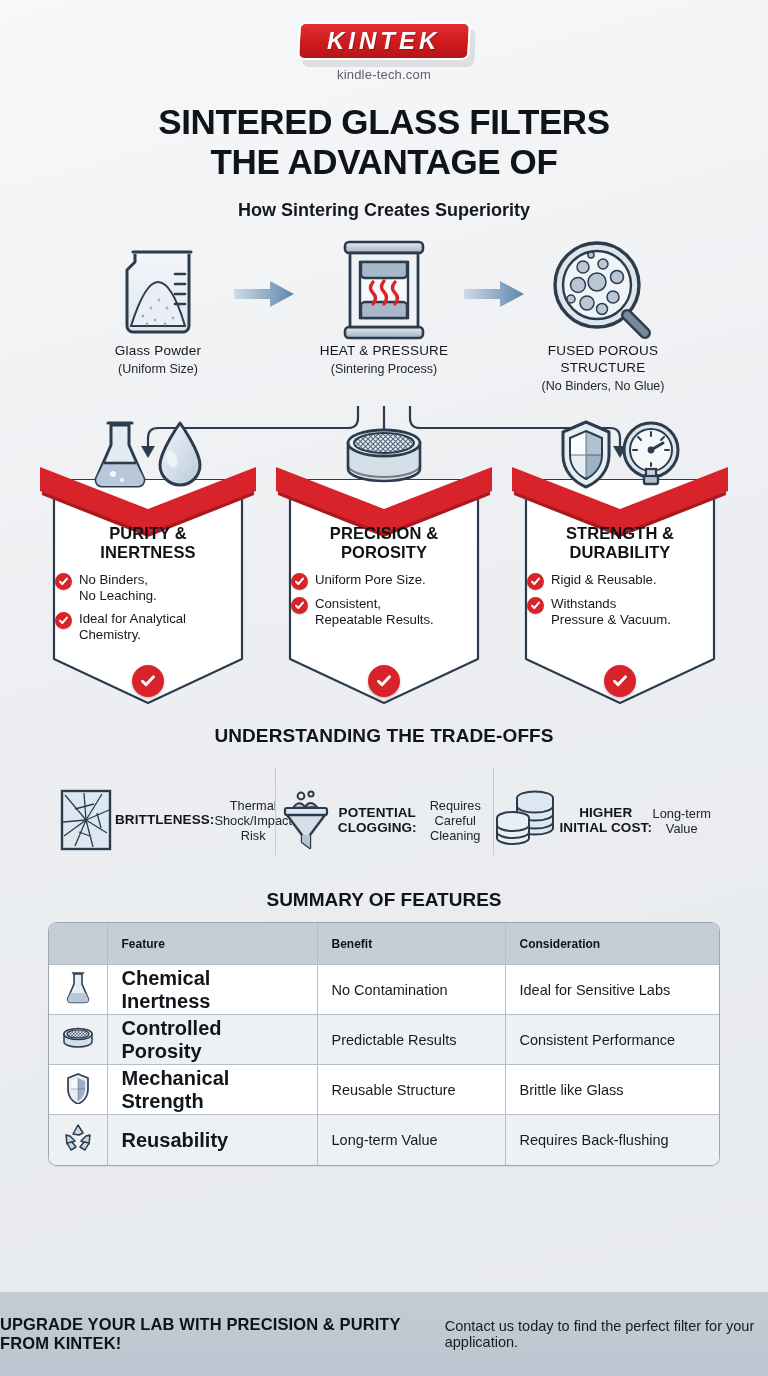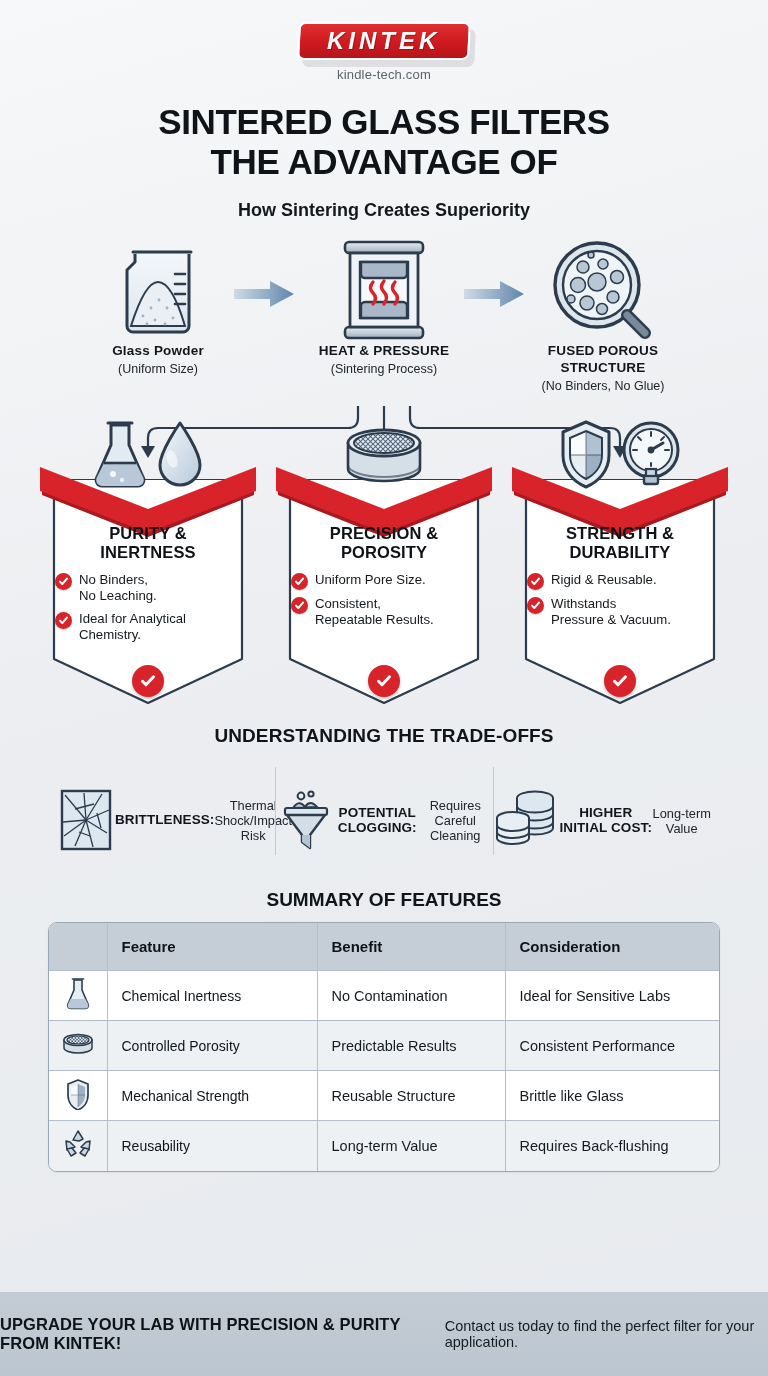--- a/index.html
+++ b/index.html
@@ -61,21 +61,21 @@
   .process {
     position: relative;
     margin-top: 16px;
     height: 180px;
   }
   .pstep {
     position: absolute; top: 0; width: 180px; text-align: center;
   }
   .pstep .picon { height: 106px; display: flex; align-items: center; justify-content: center; }
   .pstep .plabel {
-    font-size: 13.5px; font-weight: bold; color: #13171b;
+    font-size: 13.5px; font-weight: normal; color: #13171b;
     letter-spacing: .2px; line-height: 1.25;
   }
   .pstep .psub { font-size: 12.5px; color: #20262c; line-height: 1.3; margin-top: 1px; }
   .arrow-ic { position: absolute; top: 42px; }
 
   
   .connectors { position: absolute; left: 0; top: 404px; width: 768px; height: 80px; }
 
   
   .cards { position: relative; height: 300px; margin-top: 2px; }
@@ -153,28 +153,28 @@
   table { width: 100%; border-collapse: collapse; }
   th, td {
     border-right: 1px solid #b4bfca;
     border-bottom: 1px solid #b4bfca;
     padding: 0 14px; height: 50px;
     text-align: left; vertical-align: middle;
   }
   th:last-child, td:last-child { border-right: none; }
   tr:last-child td { border-bottom: none; }
   thead th {
-    background: #c5ced7; height: 48px;
-    font-size: 15px; font-weight: bold; color: #0f1419;
+    background: #c5ced7; height: 42px;
+    font-size: 12px; font-weight: bold; color: #0f1419;
   }
   thead th.ic-col { width: 58px; padding: 0; }
   td.ic-col {
     width: 58px; padding: 0; text-align: center;
   }
-  td.feat { font-size: 14px; font-weight: normal; color: #11161b; width: 210px; }
+  td.feat { font-size: 20px; font-weight: bold; color: #11161b; width: 210px; }
   td.ben { font-size: 14.5px; color: #161b20; width: 188px; }
   td.cons { font-size: 14.5px; color: #161b20; }
   tbody tr:nth-child(odd) td { background: #ffffff; }
   tbody tr:nth-child(even) td { background: #eef1f4; }
 
   
   .footer {
     position: absolute; left: 0; bottom: 0; width: 768px; height: 84px;
     background: linear-gradient(180deg, #c3ccd5 0%, #bcc6d0 100%);
     display: flex; flex-direction: row; align-items: center; justify-content: center;

